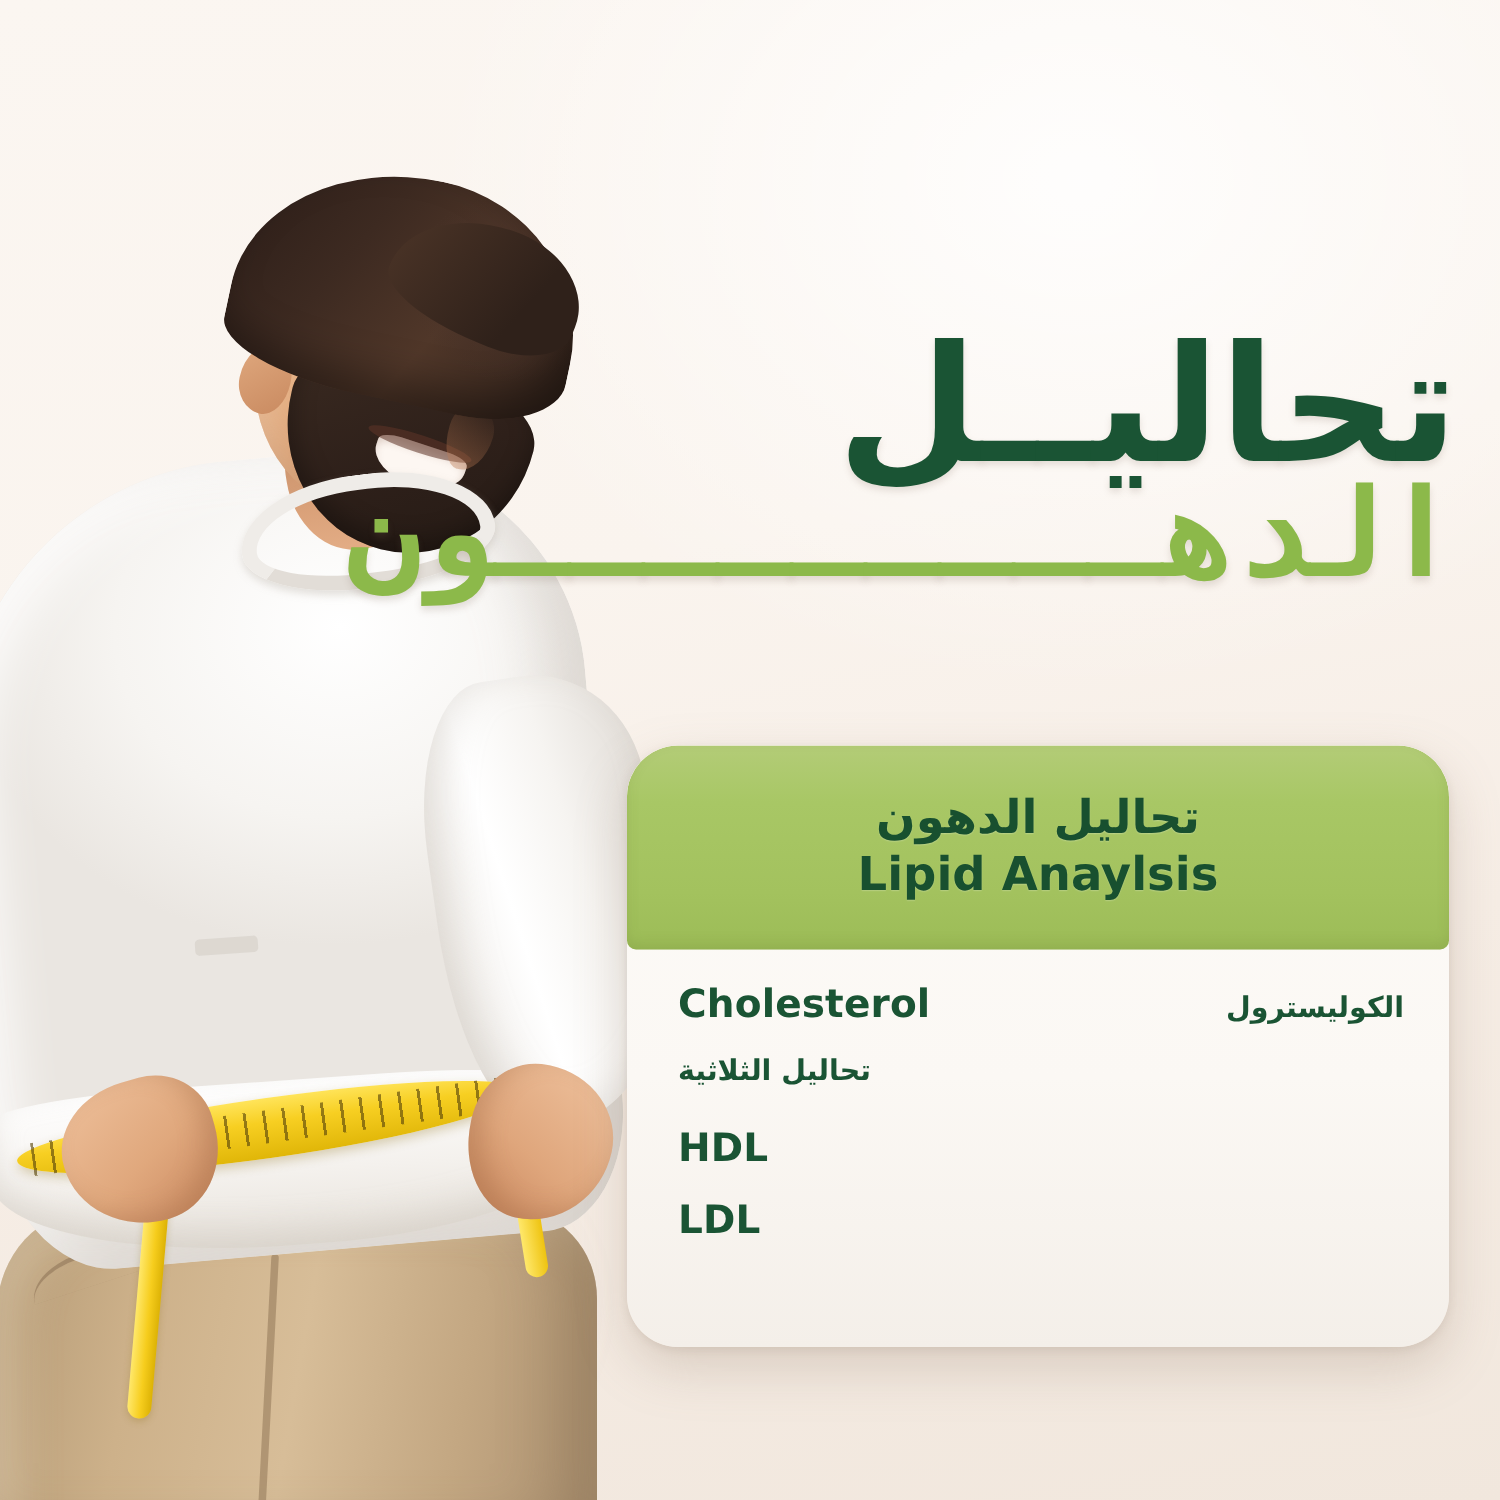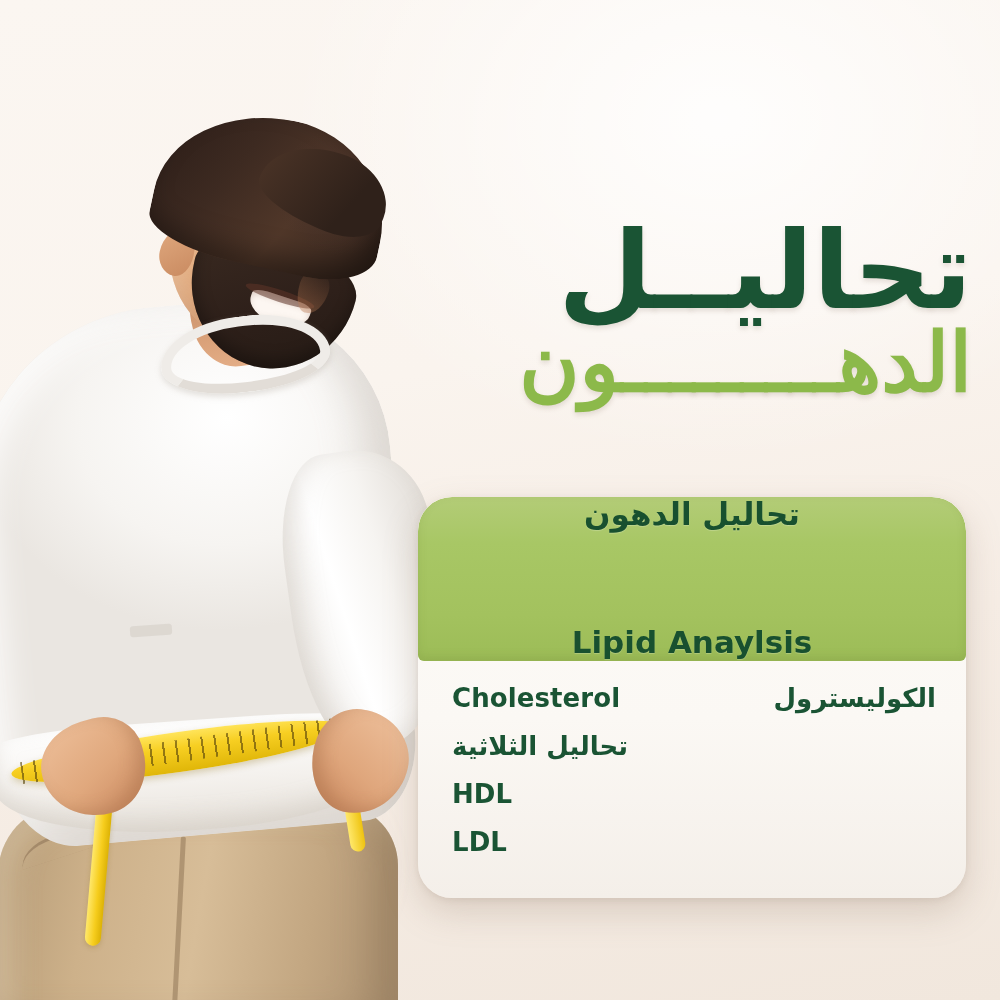--- a/index.html
+++ b/index.html
@@ -194,59 +194,59 @@
 
   
   .title-wrap{position:absolute;right:28px;top:216px;width:560px;text-align:right;direction:rtl;}
   .title-1{
     font-family:"DejaVu Sans","Liberation Sans",sans-serif;
     font-size:108px;font-weight:700;line-height:1.02;
     color:#1A5434;letter-spacing:0;white-space:nowrap;
     text-shadow:0 3px 5px rgba(120,100,85,.18);
   }
   .title-2{
-    font-family:Liberation Sans, sans-serif;
+    font-family:Liberation Mono, monospace;
     font-size:82px;font-weight:700;line-height:1.0;
     color:#8CB94A;white-space:nowrap;margin-top:-4px;
     text-shadow:0 3px 5px rgba(120,100,85,.18);
   }
 
   
   .card{
     position:absolute;left:418px;top:497px;width:548px;height:401px;
     background:linear-gradient(180deg,#FDFBF8 0%,#FBF8F4 55%,#F4EFE9 100%);
     border-radius:34px;
     box-shadow:0 14px 34px rgba(150,128,110,.28), 0 2px 6px rgba(150,128,110,.16);
     overflow:hidden;
   }
   .card-header{
-    height:164px;
+    height:136px;
     background:linear-gradient(180deg,#B3CC77 0%,#A8C765 28%,#A3C25E 72%,#9CBC57 100%);
     border-radius:34px 34px 6px 6px;
-    display:flex;flex-direction:column;align-items:center;justify-content:space-between;
+    display:flex;flex-direction:column;align-items:center;justify-content:center;
     box-shadow:inset 0 -4px 8px rgba(120,145,60,.25);
   }
   .card-header .ar{
     font-size:31px;font-weight:700;color:#18502F;direction:rtl;line-height:1.15;
     text-shadow:0 1px 1px rgba(255,255,255,.22);
   }
   .card-header .en{
     font-size:31px;font-weight:700;color:#18502F;line-height:1.15;margin-top:2px;
     text-shadow:0 1px 1px rgba(255,255,255,.22);
   }
   .card-body{padding:22px 30px 0 34px;}
   .row{
     display:flex;align-items:baseline;justify-content:space-between;
     height:48px;
   }
   .row .en{
     font-size:26px;font-weight:700;color:#1A5434;letter-spacing:.1px;
   }
   .row .ar{
-    font-size:26px;font-weight:600;color:#1A5434;direction:rtl;text-align:right;
+    font-size:19px;font-weight:600;color:#1A5434;direction:rtl;text-align:right;
   }
 </style>
 </head>
 <body>
 
 <div id="poster">
 
   <div class="bg-glow"></div>
 
   <div class="photo">

